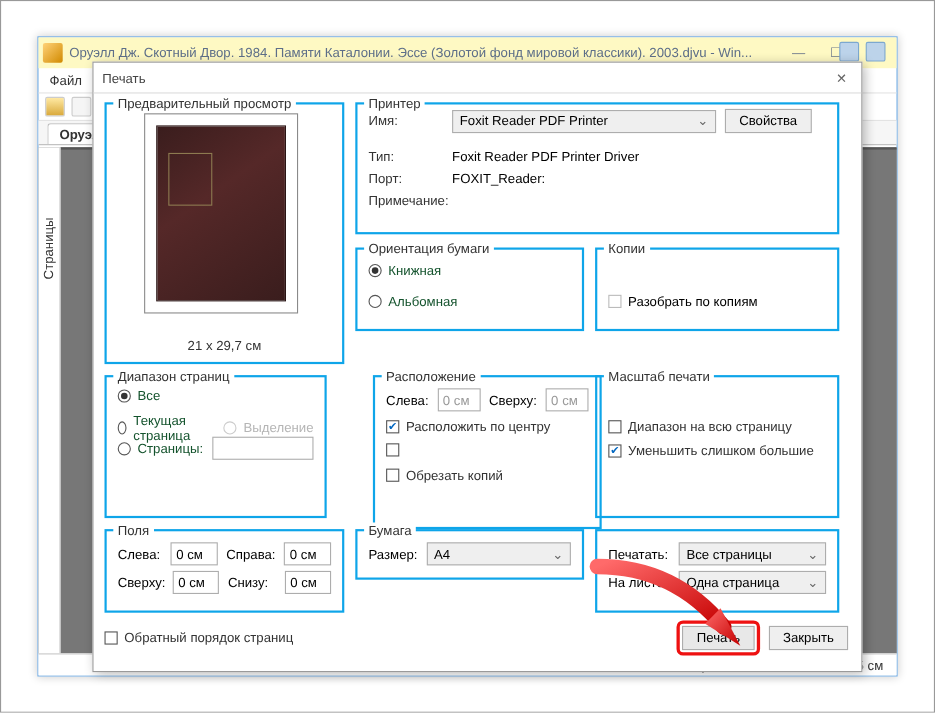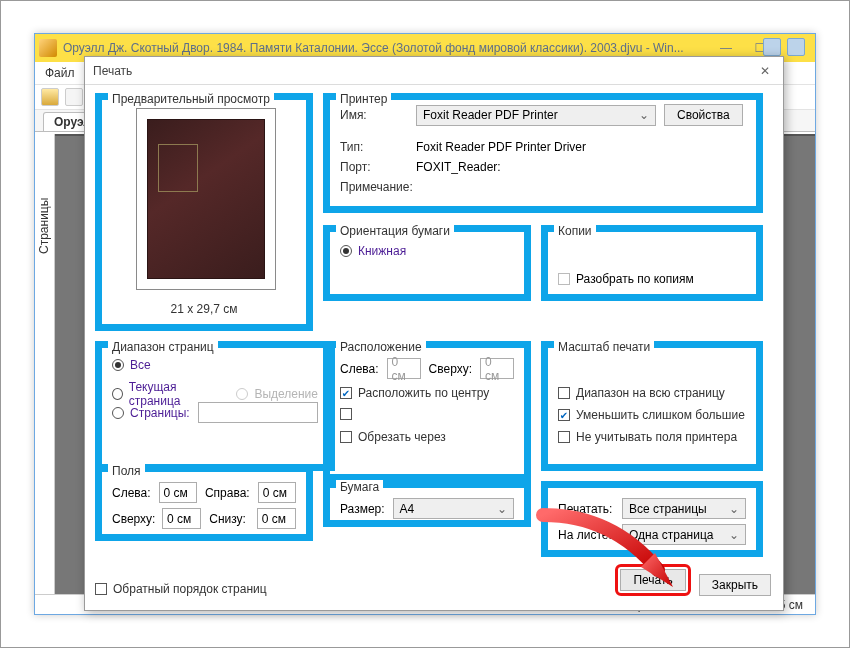--- a/index.html
+++ b/index.html
@@ -1,19 +1,19 @@
 <!DOCTYPE html>
 <html><head>
 <meta charset="utf-8">
 <style>
 *{box-sizing:border-box;font-family:"Segoe UI",Tahoma,sans-serif;font-size:12px;margin:0;padding:0}
 body{background:#fff;width:850px;height:648px;position:relative;overflow:hidden}
 .canvas{width:850px;height:648px;position:relative;border:1px solid #999}
 .main-win{position:absolute;left:33px;top:32px;right:33px;bottom:32px;border:1px solid #6da8e2;background:#fff;box-shadow:0 0 8px rgba(0,0,0,.2)}
-.main-titlebar{height:28px;background:#fde047;display:flex;align-items:center;padding:0 4px;color:#5e6f89}
+.main-titlebar{height:28px;background:#fef9c3;display:flex;align-items:center;padding:0 4px;color:#5e6f89}
 .app-icon{width:18px;height:18px;margin-right:6px;background:linear-gradient(135deg,#ffd27a,#d18a00);border-radius:2px}
 .main-title{flex:1;white-space:nowrap;overflow:hidden;text-overflow:ellipsis}
 .win-btns{display:flex}
 .win-btn{width:34px;height:22px;display:flex;align-items:center;justify-content:center;color:#6f7b8c}
 .win-btn.close{color:#a03030}
 .main-menu{height:22px;padding-left:10px;display:flex;align-items:center;color:#333}
 .main-toolbar{height:26px;border-top:1px solid #e3e3e3;border-bottom:1px solid #e3e3e3;display:flex;align-items:center;gap:6px;padding:0 6px}
 .tb-ico{width:18px;height:18px;border:1px solid #ccc;border-radius:2px;background:#f5f5f5}
 .tb-ico.open{background:linear-gradient(#ffe9a3,#d9a93b)}
 .tb-ico.blue{background:#bcd3ea;border-color:#7ca8cf}
@@ -22,55 +22,55 @@
 .content-area{position:absolute;left:0;top:100px;right:0;bottom:20px;background:#777;display:flex}
 .side-strip{width:20px;background:#fff;border-right:1px solid #ccc;position:relative}
 .side-label{position:absolute;top:120px;left:2px;transform:rotate(-90deg);transform-origin:left top;white-space:nowrap;color:#333}
 .dark-viewer{flex:1;background:#777;border-top:2px solid #555}
 .statusbar{position:absolute;left:0;right:0;bottom:0;height:20px;background:#fff;border-top:1px solid #ccc;display:flex;justify-content:flex-end;align-items:center;gap:16px;padding:0 12px;color:#333}
 .dialog{position:absolute;left:83px;top:55px;width:700px;height:555px;background:#fff;border:1px solid #9a9a9a;box-shadow:2px 2px 10px rgba(0,0,0,.3)}
 .dlg-title{height:28px;border-bottom:1px solid #dcdcdc;display:flex;align-items:center;padding:0 8px;color:#444}
 .dlg-title span{flex:1}
 .dlg-close{width:20px;text-align:center;color:#666}
 .dlg-body{position:absolute;left:0;top:28px;right:0;bottom:0;padding:8px 12px}
-.grp{position:absolute;border:7px solid #0ea5e9}
+.grp{position:absolute;border:2px solid #0ea5e9}
 .grp-title{position:relative;top:-8px;left:6px;background:#fff;padding:0 4px;color:#333;display:inline-block}
 .preview-grp{left:10px;top:8px;width:218px;height:238px}
 .preview-img{position:absolute;left:34px;top:8px;width:140px;height:182px;background:#fff;border:1px solid #8a8a8a;padding:10px}
 .book-cover{width:100%;height:100%;background:linear-gradient(145deg,#3a1d1d,#552828 40%,#3a1d1d);border:1px solid #2a1414;position:relative}
 .book-stamp{position:absolute;left:10px;top:24px;width:40px;height:48px;border:1px solid #8d7a50}
 .preview-dim{position:absolute;left:0;right:0;bottom:8px;text-align:center;color:#333}
 .printer-grp{left:238px;top:8px;width:440px;height:120px}
 .row{position:absolute;left:10px;right:10px;display:flex;align-items:center;gap:8px}
 .lbl{color:#333;width:68px}
 .combo{flex:1;height:21px;border:1px solid #adadad;background:#efefef;display:flex;align-items:center;padding:0 6px;justify-content:space-between}
 .combo .arr{color:#666}
 .btn{height:22px;border:1px solid #adadad;background:#efefef;padding:0 12px;display:flex;align-items:center}
 .orient-grp{left:238px;top:140px;width:208px;height:76px}
 .copies-grp{left:456px;top:140px;width:222px;height:76px}
-.radio{display:flex;align-items:center;gap:6px;color:#4c1d95}
+.radio{display:flex;align-items:center;gap:6px;color:#14532d}
 .radio .dot{width:12px;height:12px;border:1px solid #555;border-radius:50%;display:flex;align-items:center;justify-content:center}
 .radio .dot.on::after{content:"";width:6px;height:6px;background:#333;border-radius:50%}
 .chk{display:flex;align-items:center;gap:6px;color:#333}
 .chk .box{width:12px;height:12px;border:1px solid #555;display:flex;align-items:center;justify-content:center;font-size:10px;color:#0066c0}
 .chk.dis{color:#000000}
 .chk.dis .box{border-color:#bbb}
 .spin{width:46px;height:21px;border:1px solid #adadad;background:#fff;display:flex}
 .spin .val{flex:1;padding:0 4px;display:flex;align-items:center}
 .spin .arrs{width:14px;border-left:1px solid #adadad;display:flex;flex-direction:column}
 .spin .arrs div{flex:1;font-size:7px;text-align:center;line-height:8px;color:#555}
-.range-grp{left:10px;top:256px;width:240px;height:130px}
+.range-grp{left:10px;top:256px;width:202px;height:130px}
 .txt-input{height:21px;border:1px solid #adadad;background:#fff;padding:0 4px;display:flex;align-items:center}
 .hint{color:#9a9a9a;font-size:11px;line-height:13px}
-.layout-grp{left:238px;top:256px;width:208px;height:140px}
+.layout-grp{left:254px;top:256px;width:208px;height:140px}
 .scale-grp{left:456px;top:256px;width:222px;height:130px}
-.margins-grp{left:10px;top:380px;width:218px;height:76px}
+.margins-grp{left:10px;top:396px;width:218px;height:76px}
 .paper-grp{left:238px;top:396px;width:208px;height:46px}
 .extra-grp{left:456px;top:396px;width:222px;height:76px}
-.bottom-row{position:absolute;left:10px;right:12px;bottom:14px;display:flex;align-items:flex-end}
+.bottom-row{position:absolute;left:10px;right:12px;bottom:14px;display:flex;align-items:center}
 .bottom-row .spacer{flex:1}
 .btn-print{position:relative;border:3px solid #e11;border-radius:6px;padding:2px}
 .btn-print .btn{background:#e8e8e8}
 .arrow-svg{position:absolute;left:438px;top:420px;width:220px;height:110px;pointer-events:none}
 .toolbar-right{position:absolute;right:10px;top:0;height:26px;display:flex;align-items:center;gap:6px}
 </style>
 </head>
 <body>
 
 <div class="canvas">
@@ -152,20 +152,26 @@
     </div>
 
     <div class="grp orient-grp">
       <span class="grp-title">Ориентация бумаги</span>
       <div class="row" style="top:12px">
         <label class="radio">
               <span class="dot on"></span>
               <span>Книжная</span>
             </label>
       </div>
+      <div class="row" style="top:40px">
+        <label class="radio">
+              <span class="dot"></span>
+              <span>Альбомная</span>
+            </label>
+      </div>
     </div>
 
     <div class="grp copies-grp">
       <span class="grp-title">Копии</span>
       <div class="row" style="top:40px">
         <label class="chk dis">
               <span class="box"></span>
               <span>Разобрать по копиям</span>
             </label>
       </div>
@@ -213,43 +219,37 @@
             </label>
           </div>
       <div class="row" style="top:60px">
             <label class="chk">
               <span class="box"></span>
             </label>
           </div>
       <div class="row" style="top:82px">
             <label class="chk">
               <span class="box"></span>
-              <span>Обрезать через</span>
+              <span>Обрезать копий</span>
             </label>
           </div>
     </div>
 
     <div class="grp scale-grp">
       <span class="grp-title">Масштаб печати</span>
       <div class="row" style="top:38px">
             <label class="chk">
               <span class="box"></span>
               <span>Диапазон на всю страницу</span>
             </label>
           </div>
       <div class="row" style="top:60px">
             <label class="chk">
               <span class="box">✔</span>
               <span>Уменьшить слишком большие</span>
-            </label>
-          </div>
-      <div class="row" style="top:82px">
-            <label class="chk">
-              <span class="box"></span>
-              <span>Не учитывать поля принтера</span>
             </label>
           </div>
     </div>
 
     <div class="grp margins-grp">
       <span class="grp-title">Поля</span>
       <div class="row" style="top:10px">
         <span style="width:42px">Слева:</span>
         <div class="txt-input" style="width:44px">0 см</div>
         <span style="width:46px">Справа:</span>

